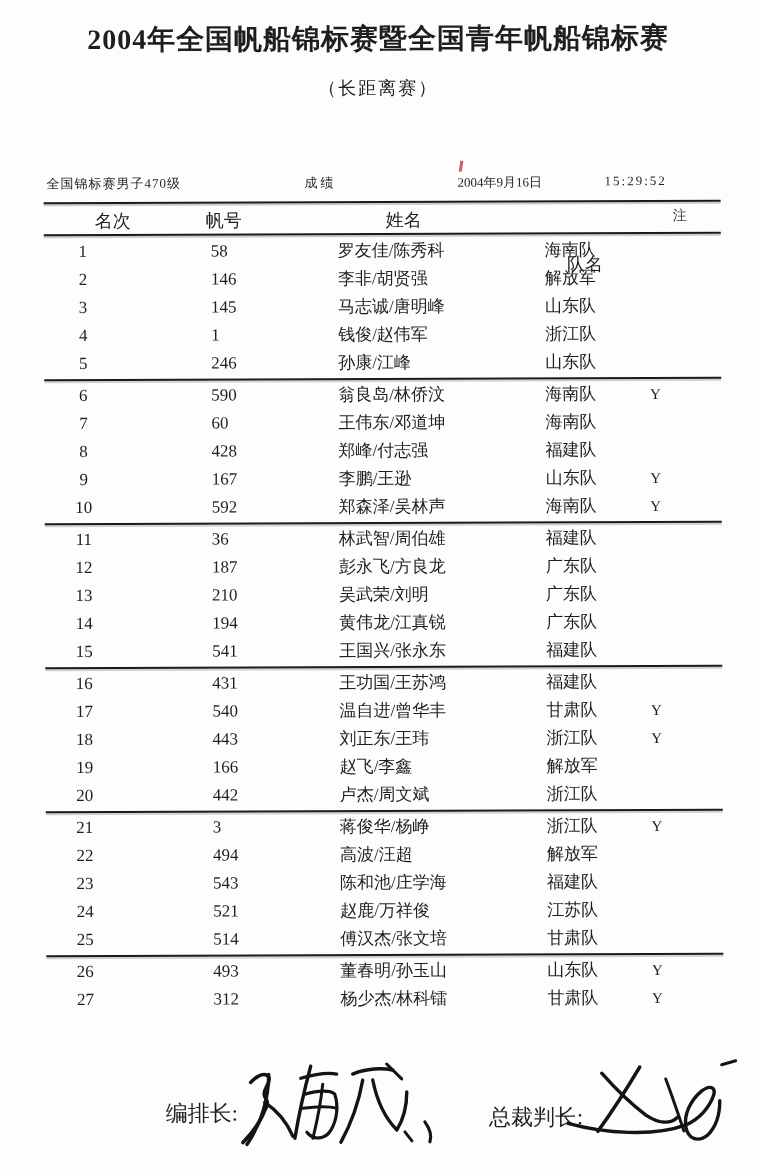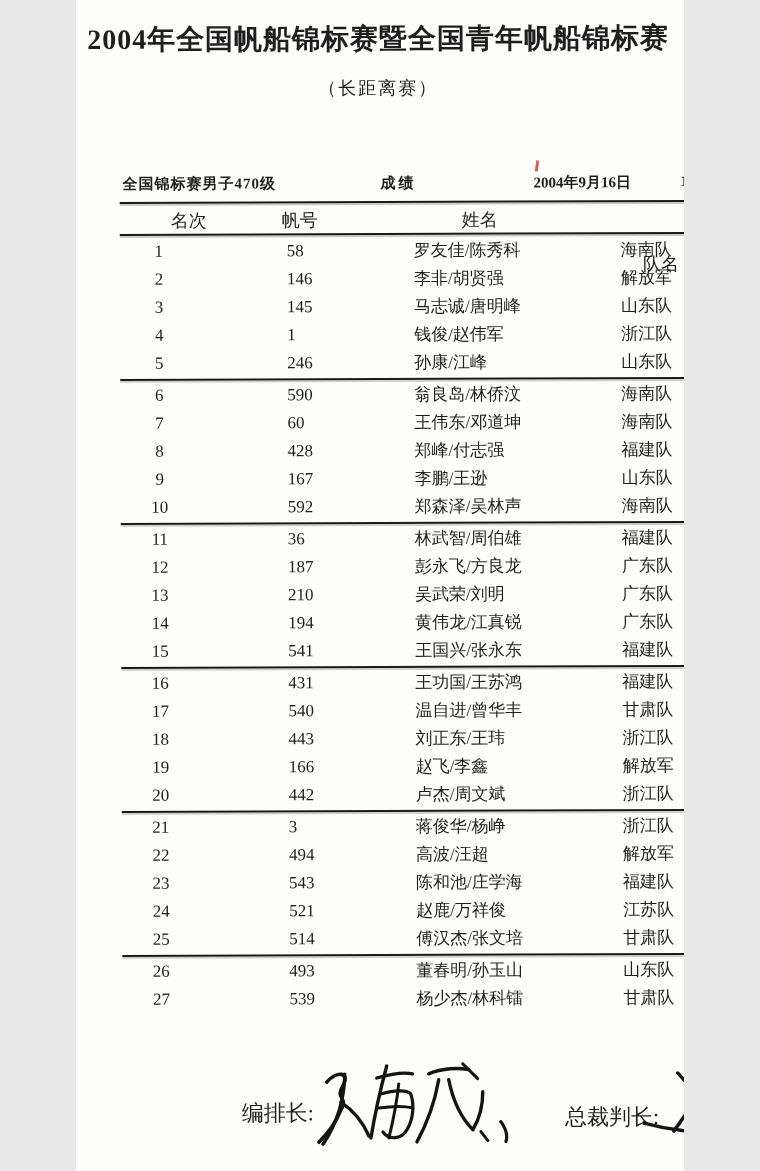--- a/index.html
+++ b/index.html
@@ -1,36 +1,36 @@
 <!DOCTYPE html>
 <html><head>
 <meta charset="utf-8">
 <style>
   html,body{margin:0;padding:0;background:#e8e8e8;}
   .sheet{
     position:relative;
-    width:608px;height:1171px;
+    width:760px;height:1171px;
     margin:0 auto;
     background:#fdfdfc;
     font-family:"Liberation Serif","DejaVu Serif",serif;
     color:#1e1e1e;
     overflow:hidden;
   }
   .scan{position:absolute;inset:0;transform:rotate(-0.2deg);transform-origin:50% 50%;}
 
   .doc-title{
     position:absolute;top:20px;left:0;width:100%;
     text-align:center;font-size:28px;font-weight:600;letter-spacing:1px;
   }
   .doc-subtitle{
     position:absolute;top:76px;left:0;width:100%;
     text-align:center;font-size:18px;letter-spacing:2px;
   }
 
-  .hdr{position:absolute;top:174px;font-size:15px;white-space:nowrap;font-weight:bold;}
+  .hdr{position:absolute;top:174px;font-size:13px;white-space:nowrap;}
   .hdr-event{left:48px;letter-spacing:1px;}
   .hdr-result{left:306px;letter-spacing:3px;}
   .hdr-date{left:459px;}
   .hdr-time{left:606px;letter-spacing:2px;}
 
   .red-speck{
     position:absolute;left:461px;top:161px;width:3px;height:11px;
     background:#c0392b;opacity:.8;transform:rotate(8deg);
   }
 
@@ -279,21 +279,21 @@
         <div class="group-rule"></div>
         <div class="trow">
           <div class="cell c-rank">26</div>
           <div class="cell c-sail">493</div>
           <div class="cell c-name">董春明/孙玉山</div>
           <div class="cell c-team">山东队</div>
           <div class="cell c-note">Y</div>
         </div>
         <div class="trow">
           <div class="cell c-rank">27</div>
-          <div class="cell c-sail">539</div>
+          <div class="cell c-sail">312</div>
           <div class="cell c-name">杨少杰/林科镭</div>
           <div class="cell c-team">甘肃队</div>
           <div class="cell c-note">Y</div>
         </div>
       </div>
 
     <div class="foot-label fl-compiler">编排长:</div>
     <div class="foot-label fl-judge">总裁判长:</div>
 
     <svg class="sig" style="left:233px;top:1046px;" width="200" height="108" viewBox="0 0 200 108">

